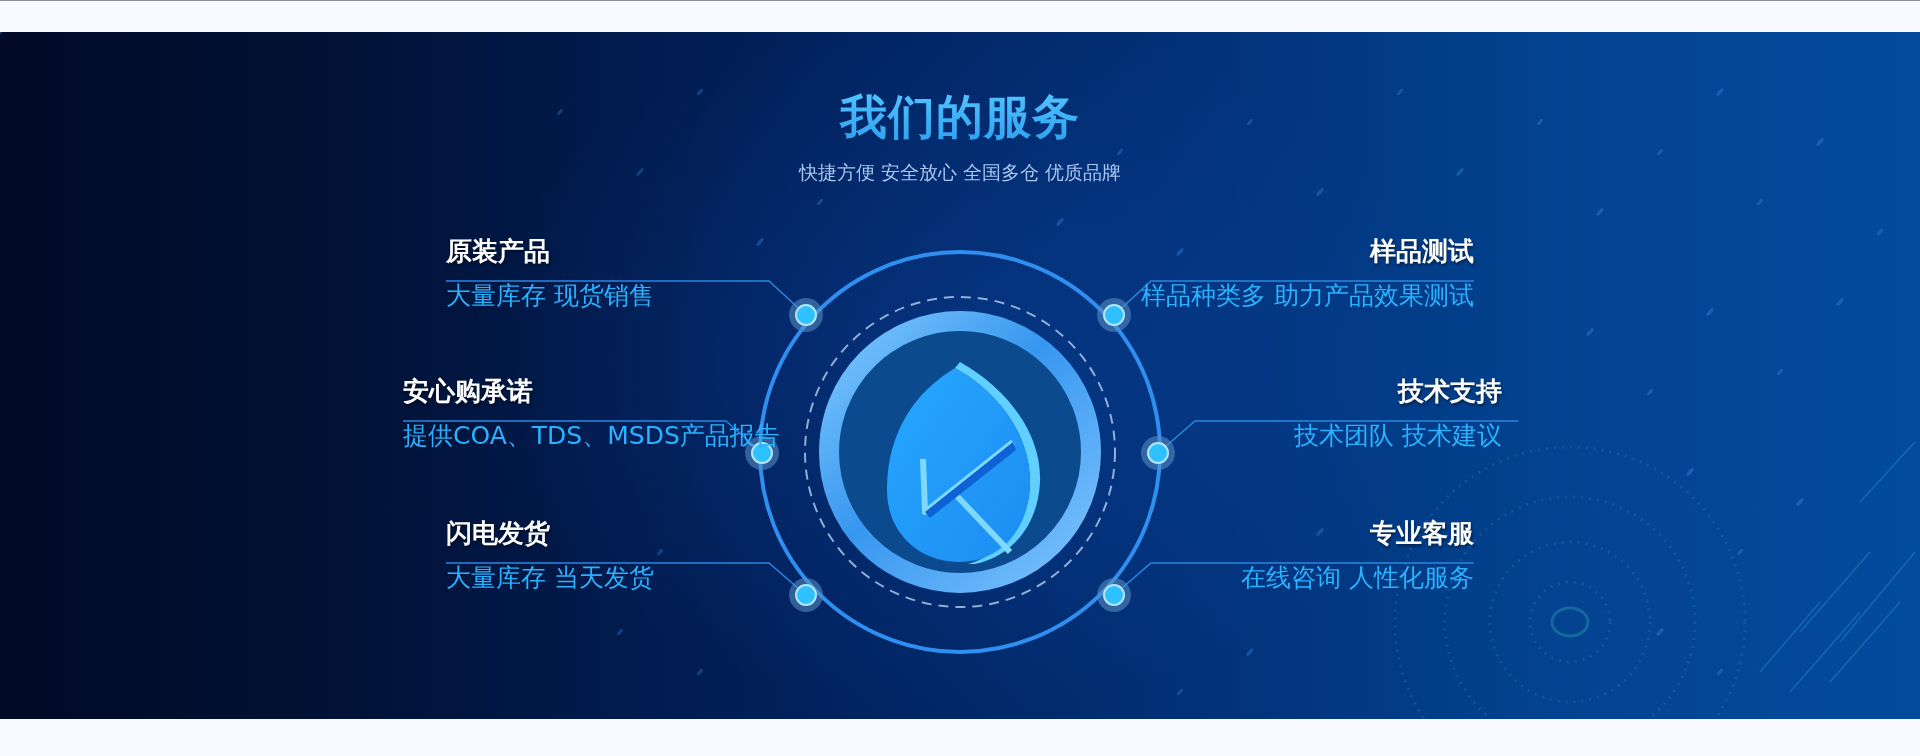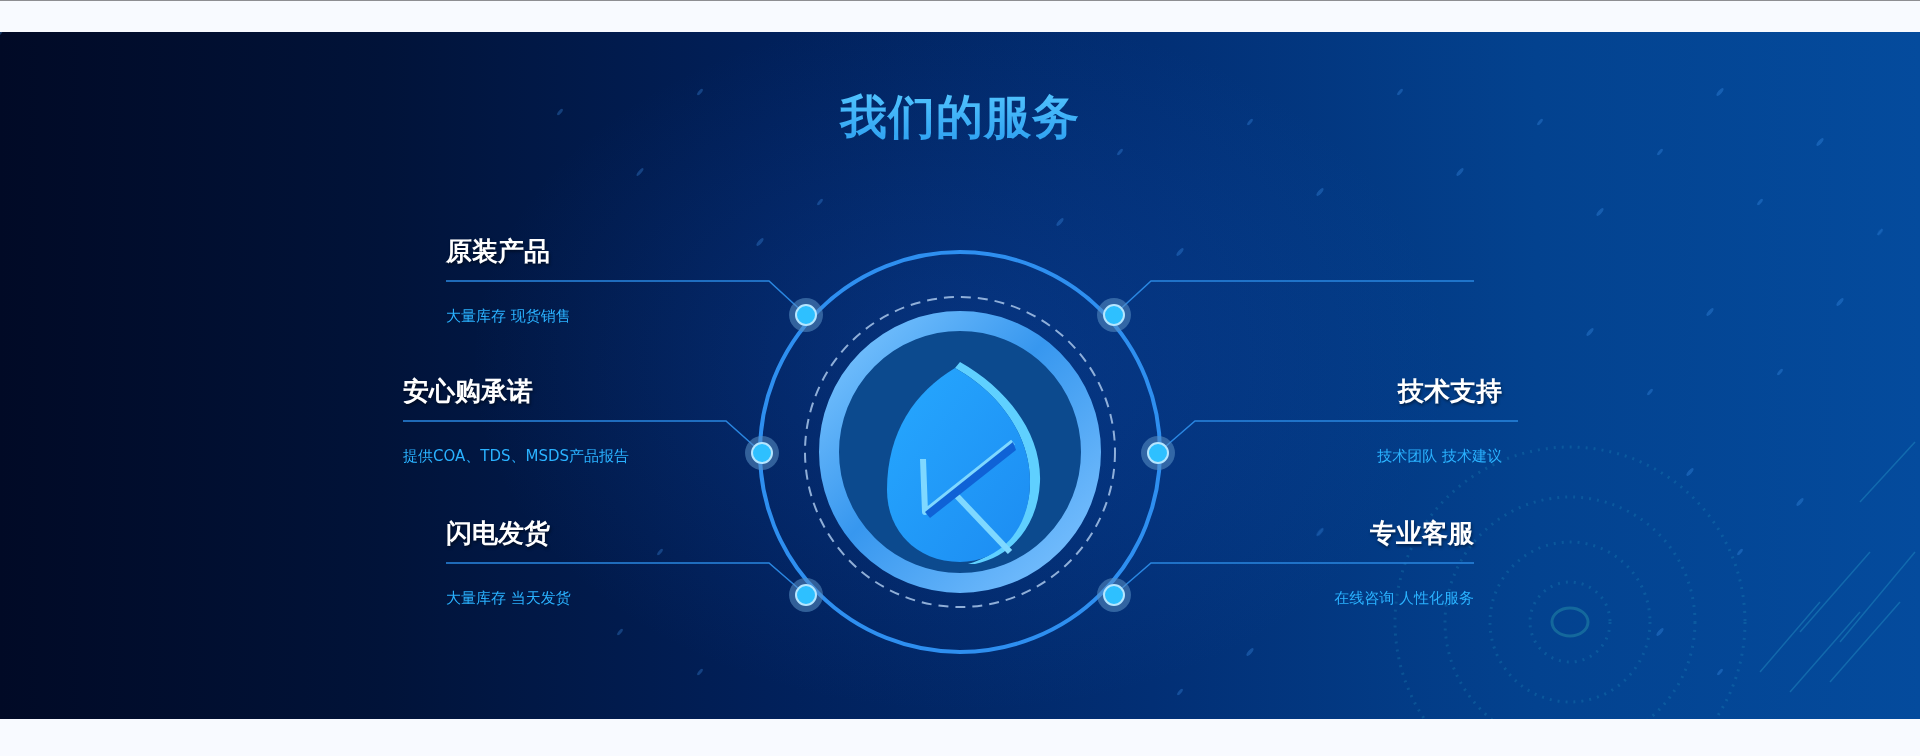--- a/index.html
+++ b/index.html
@@ -29,21 +29,21 @@
     .subtitle {
       position: absolute; left: 0; width: 1920px; top: 128px; text-align: center;
       font-size: 19px; color: #a9c6f0;
     }
     .item { position: absolute; }
     .item .heading {
       font-size: 26px; font-weight: bold; color: #ffffff; line-height: 40px; white-space: nowrap;
       text-shadow: 1px 2px 3px rgba(0,0,0,0.45);
     }
     .item .desc {
-      font-size: 15px; color: #2ab2ff; line-height: 26px; margin-top: 32px; white-space: nowrap;
+      font-size: 25px; color: #2ab2ff; line-height: 26px; margin-top: 12px; white-space: nowrap;
     }
     .item.left { text-align: left; }
     .item.right { text-align: right; }
     .center-svg { position: absolute; left: 0; top: 0; }
   </style>
 </head>
 <body>
 
 <div class="top-border"></div>
 
@@ -106,20 +106,21 @@
       <line x1="1760" y1="640" x2="1820" y2="570"></line>
       <line x1="1790" y1="660" x2="1860" y2="580"></line>
       <line x1="1830" y1="650" x2="1900" y2="570"></line>
       <line x1="1840" y1="610" x2="1915" y2="520"></line>
       <line x1="1800" y1="600" x2="1870" y2="520"></line>
       <line x1="1860" y1="470" x2="1915" y2="410"></line>
     </g>
   </svg>
 
   <div class="title">我们的服务</div>
+  <div class="subtitle">快捷方便 安全放心 全国多仓 优质品牌</div>
 
   <svg class="center-svg" width="1920" height="687" viewBox="0 0 1920 687">
     <defs>
       <linearGradient id="ringGrad" x1="0" y1="0" x2="1" y2="1">
         <stop offset="0%" stop-color="#7fc7ff"></stop>
         <stop offset="45%" stop-color="#3797ef"></stop>
         <stop offset="100%" stop-color="#7ec3ff"></stop>
       </linearGradient>
       <linearGradient id="shieldGrad" x1="0" y1="0" x2="1" y2="1">
         <stop offset="0%" stop-color="#26a8ff"></stop>
@@ -189,20 +190,24 @@
   </div>
   <div class="item left" style="left:403px; top:339px;">
     <div class="heading">安心购承诺</div>
     <div class="desc">提供COA、TDS、MSDS产品报告</div>
   </div>
   <div class="item left" style="left:446px; top:481px;">
     <div class="heading">闪电发货</div>
     <div class="desc">大量库存 当天发货</div>
   </div>
 
+  <div class="item right" style="right:446px; top:199px;">
+    <div class="heading">样品测试</div>
+    <div class="desc">样品种类多 助力产品效果测试</div>
+  </div>
   <div class="item right" style="right:418px; top:339px;">
     <div class="heading">技术支持</div>
     <div class="desc">技术团队 技术建议</div>
   </div>
   <div class="item right" style="right:446px; top:481px;text-align:right;">
     <div class="heading">专业客服</div>
     <div class="desc">在线咨询 人性化服务</div>
   </div>
 </section>
 

